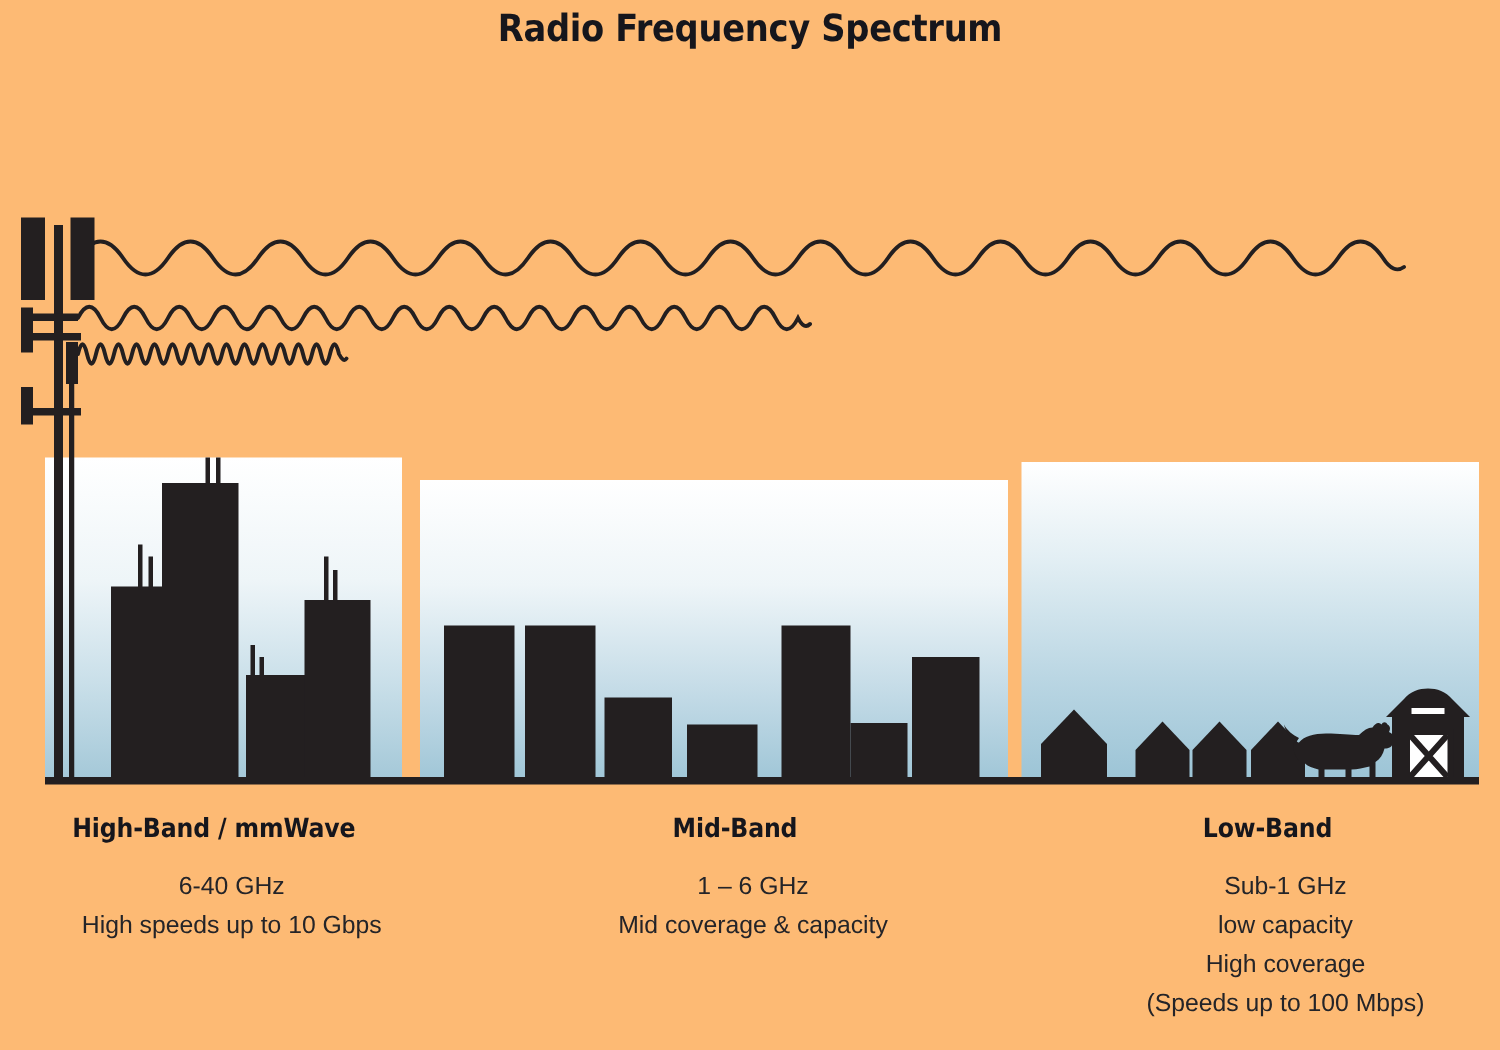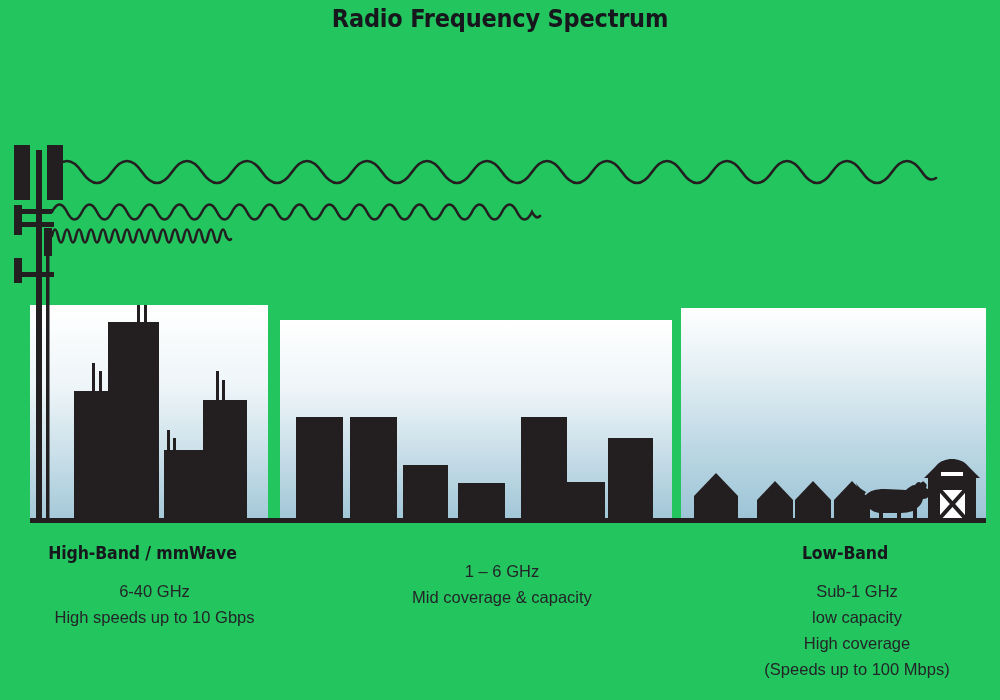--- a/index.html
+++ b/index.html
@@ -10,21 +10,21 @@
   }
   body {
     font-family: "Liberation Sans", sans-serif;
     color: #1b1b20;
   }
   #page {
     position: relative;
     width: 1000px;
     height: 700px;
     overflow: hidden;
-    background: #22c55e;
+    background: #fdba74;
   }
   #chart-title {
     position: absolute;
     top: 4px;
     left: 0;
     width: 1000px;
     text-align: center;
     font-size: 25px;
     font-weight: bold;
     letter-spacing: -0.2px;
@@ -244,20 +244,21 @@
 
     <div class="band-col" id="col-high">
       <div class="band-heading">High-Band / mmWave</div>
       <div class="band-body">
         <div>6-40 GHz</div>
         <div>High speeds up to 10 Gbps</div>
       </div>
     </div>
 
     <div class="band-col" id="col-mid">
+      <div class="band-heading">Mid-Band</div>
       <div class="band-body">
         <div>1 – 6 GHz</div>
         <div>Mid coverage &amp; capacity</div>
       </div>
     </div>
 
     <div class="band-col" id="col-low">
       <div class="band-heading">Low-Band</div>
       <div class="band-body">
         <div>Sub-1 GHz</div>

